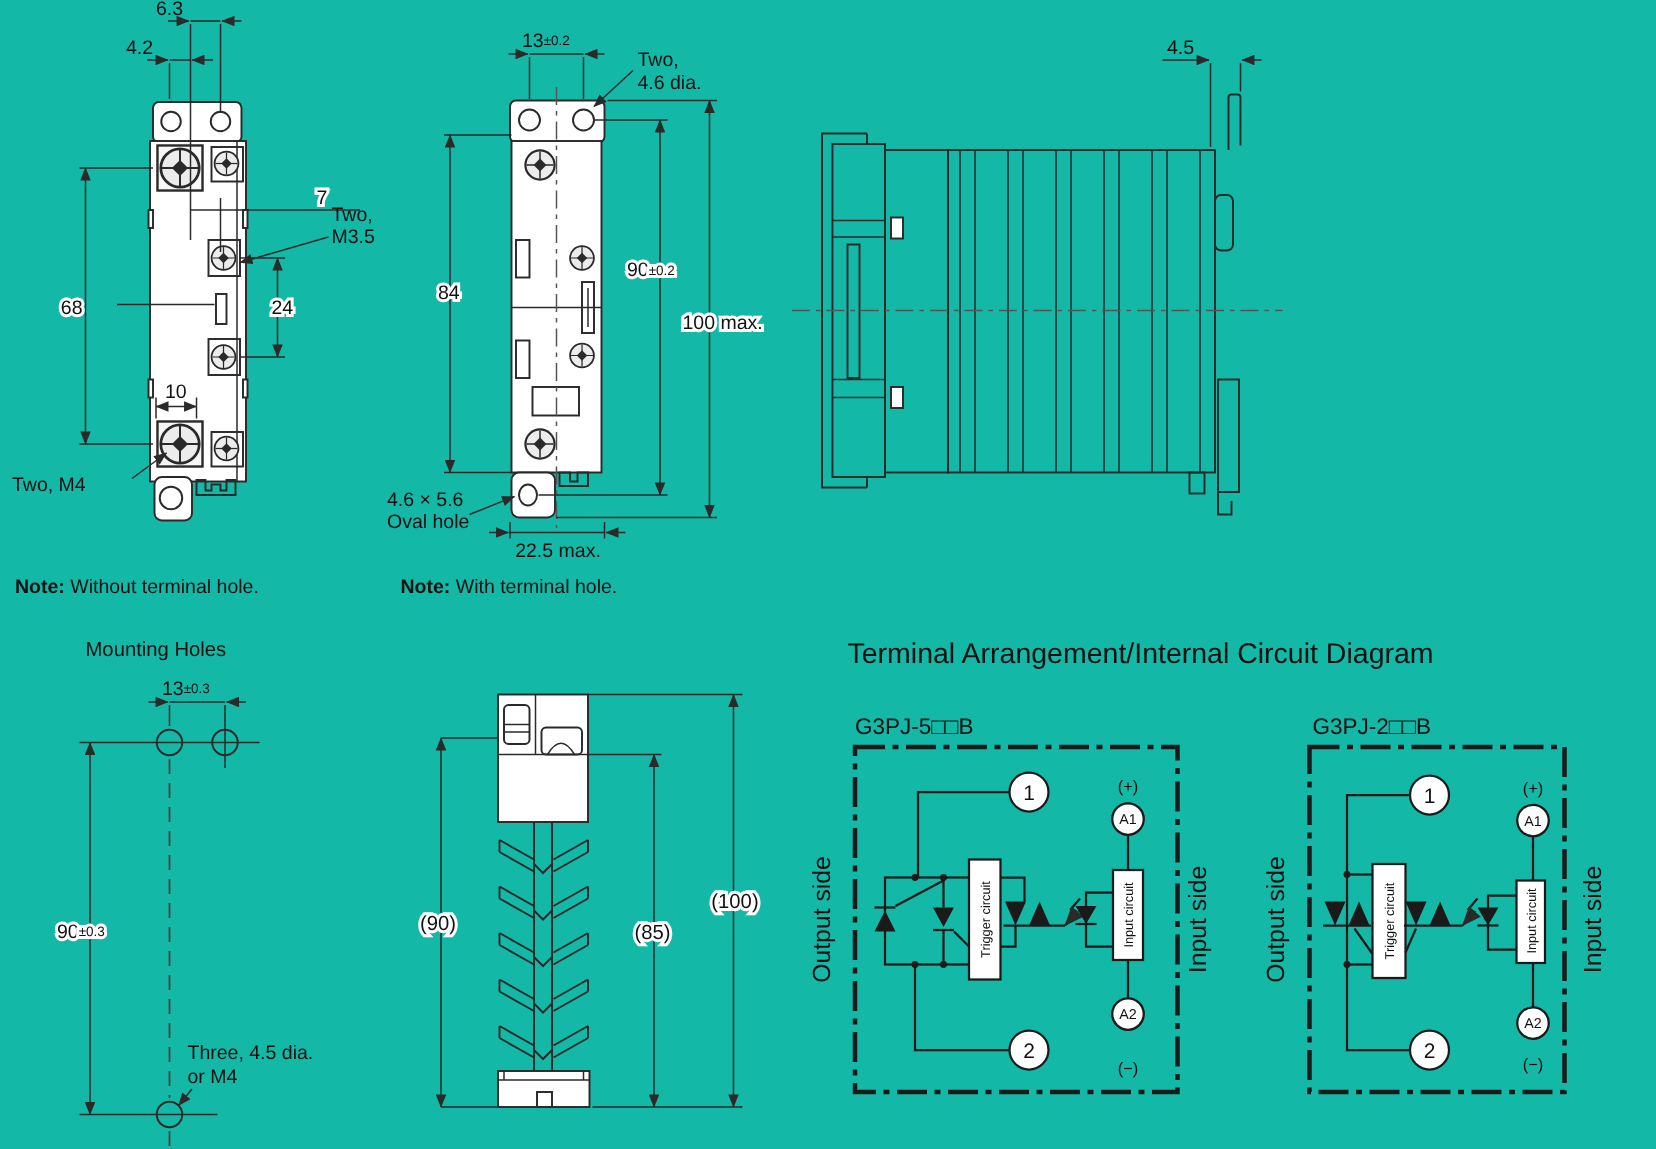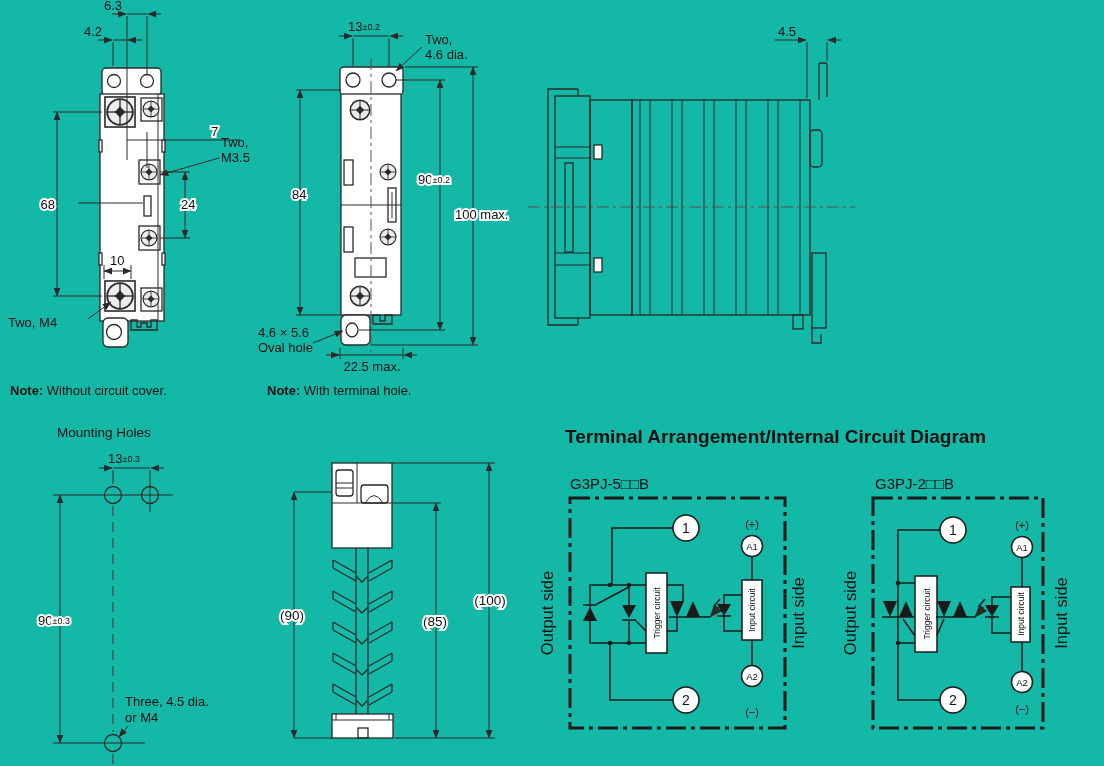--- a/index.html
+++ b/index.html
@@ -19,21 +19,21 @@
   .halo{paint-order:stroke;stroke:#fff;stroke-width:4px}
   .cl{stroke:#555;stroke-width:1;stroke-dasharray:12 4 3 4;fill:none}
   .dash{stroke:#444;stroke-width:1.2;stroke-dasharray:10 6;fill:none}
   .boxborder{fill:none;stroke:#1a1a1a;stroke-width:3;stroke-dasharray:20 5 4 5}
   .rot{font-size:16.5px}
   .circlbl{font-size:14px}
   .circlblsm{font-size:9.5px}
   .inbox{fill:#fff;stroke:#1a1a1a;stroke-width:1.5}
   .vtxt{font-size:8.5px}
   .note{position:absolute;font-size:13px;color:#111;white-space:nowrap}
-  .title{position:absolute;font-size:19px;font-weight:bold;color:#111;white-space:nowrap}
+  .title{position:absolute;font-size:19px;font-weight:normal;color:#111;white-space:nowrap}
 </style>
 </head>
 <body>
 
 <div id="page">
 
 <svg width="0" height="0">
   <defs>
     <marker id="ah" viewBox="0 0 10 8" refX="9.5" refY="4" markerWidth="9" markerHeight="7" orient="auto-start-reverse">
       <path d="M0,0 L10,4 L0,8 z" fill="#2a2a2a"></path>
@@ -212,21 +212,21 @@
   </g>
   <g>
     <line x1="255" y1="22" x2="286" y2="22" class="dim" marker-end="url(#ah)"></line>
     <line x1="308" y1="22" x2="321" y2="22" class="dim" marker-start="url(#ah)"></line>
     <line x1="287" y1="24" x2="287" y2="80" class="thin"></line>
     <line x1="307" y1="24" x2="307" y2="43" class="thin"></line>
     <text x="258" y="18" class="dt">4.5</text>
   </g>
 </svg>
 
-<div class="note" style="left:10px;top:383px"><b>Note:</b><span> Without circuit cover.</span></div>
+<div class="note" style="left:10px;top:383px"><b>Note:</b><span> Without terminal hole.</span></div>
 <div class="note" style="left:267px;top:383px"><b>Note:</b><span> With terminal hole.</span></div>
 
 <svg style="left:20px;top:410px" width="250" height="356" viewBox="0 0 250 356">
   <text x="37" y="27" class="dts">Mounting Holes</text>
   <g>
     <line x1="79" y1="58" x2="92" y2="58" class="dim" marker-end="url(#ah)"></line>
     <line x1="144" y1="58" x2="131" y2="58" class="dim" marker-end="url(#ah)"></line>
     <line x1="93" y1="58" x2="130" y2="58" class="dim"></line>
     <line x1="93" y1="60" x2="93" y2="74" class="thin"></line>
     <line x1="130" y1="60" x2="130" y2="70" class="thin"></line>

